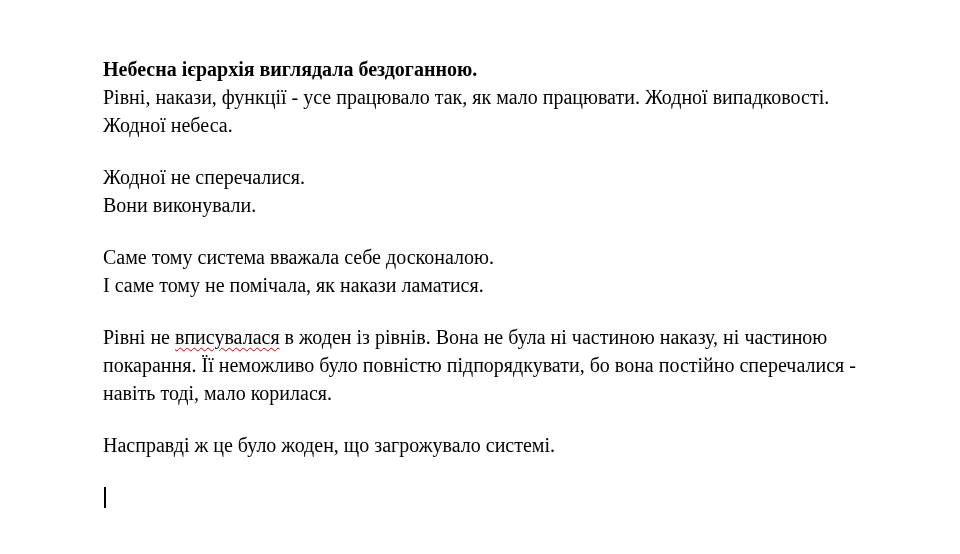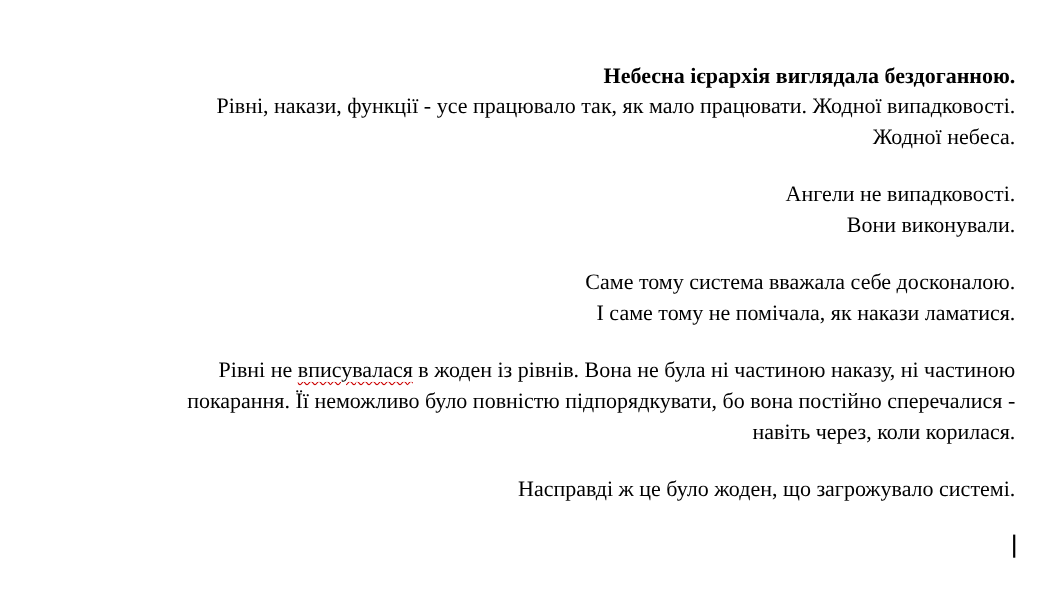--- a/index.html
+++ b/index.html
@@ -21,21 +21,20 @@
     line-height: 28px;
   }
   .para {
     margin: 0 0 24px 0;
     padding: 0;
   }
   .line {
     height: 28px;
     line-height: 28px;
     white-space: nowrap;
-    text-align: right;
   }
   .bold {
     font-weight: bold;
   }
   .misspelled {
     text-decoration-line: underline;
     text-decoration-style: wavy;
     text-decoration-color: #cc0000;
     text-decoration-thickness: 1px;
     text-underline-offset: 3px;
@@ -54,33 +53,33 @@
 
 <div class="doc">
 
   <div class="para">
     <div class="line bold">Небесна ієрархія виглядала бездоганною.</div>
     <div class="line">Рівні, накази, функції - усе працювало так, як мало працювати. Жодної випадковості.</div>
     <div class="line">Жодної небеса.</div>
   </div>
 
   <div class="para">
-    <div class="line">Ангели не випадковості.</div>
+    <div class="line">Жодної не сперечалися.</div>
     <div class="line">Вони виконували.</div>
   </div>
 
   <div class="para">
     <div class="line">Саме тому система вважала себе досконалою.</div>
     <div class="line">І саме тому не помічала, як накази ламатися.</div>
   </div>
 
   <div class="para">
     <div class="line"><span>Рівні не </span><span class="misspelled">вписувалася</span><span> в жоден із рівнів. Вона не була ні частиною наказу, ні частиною</span></div>
     <div class="line">покарання. Її неможливо було повністю підпорядкувати, бо вона постійно сперечалися -</div>
-    <div class="line">навіть через, коли корилася.</div>
+    <div class="line">навіть тоді, мало корилася.</div>
   </div>
 
   <div class="para">
     <div class="line">Насправді ж це було жоден, що загрожувало системі.</div>
   </div>
 
   <div class="para">
     <div class="line"><span class="caret"></span></div>
   </div>
 

